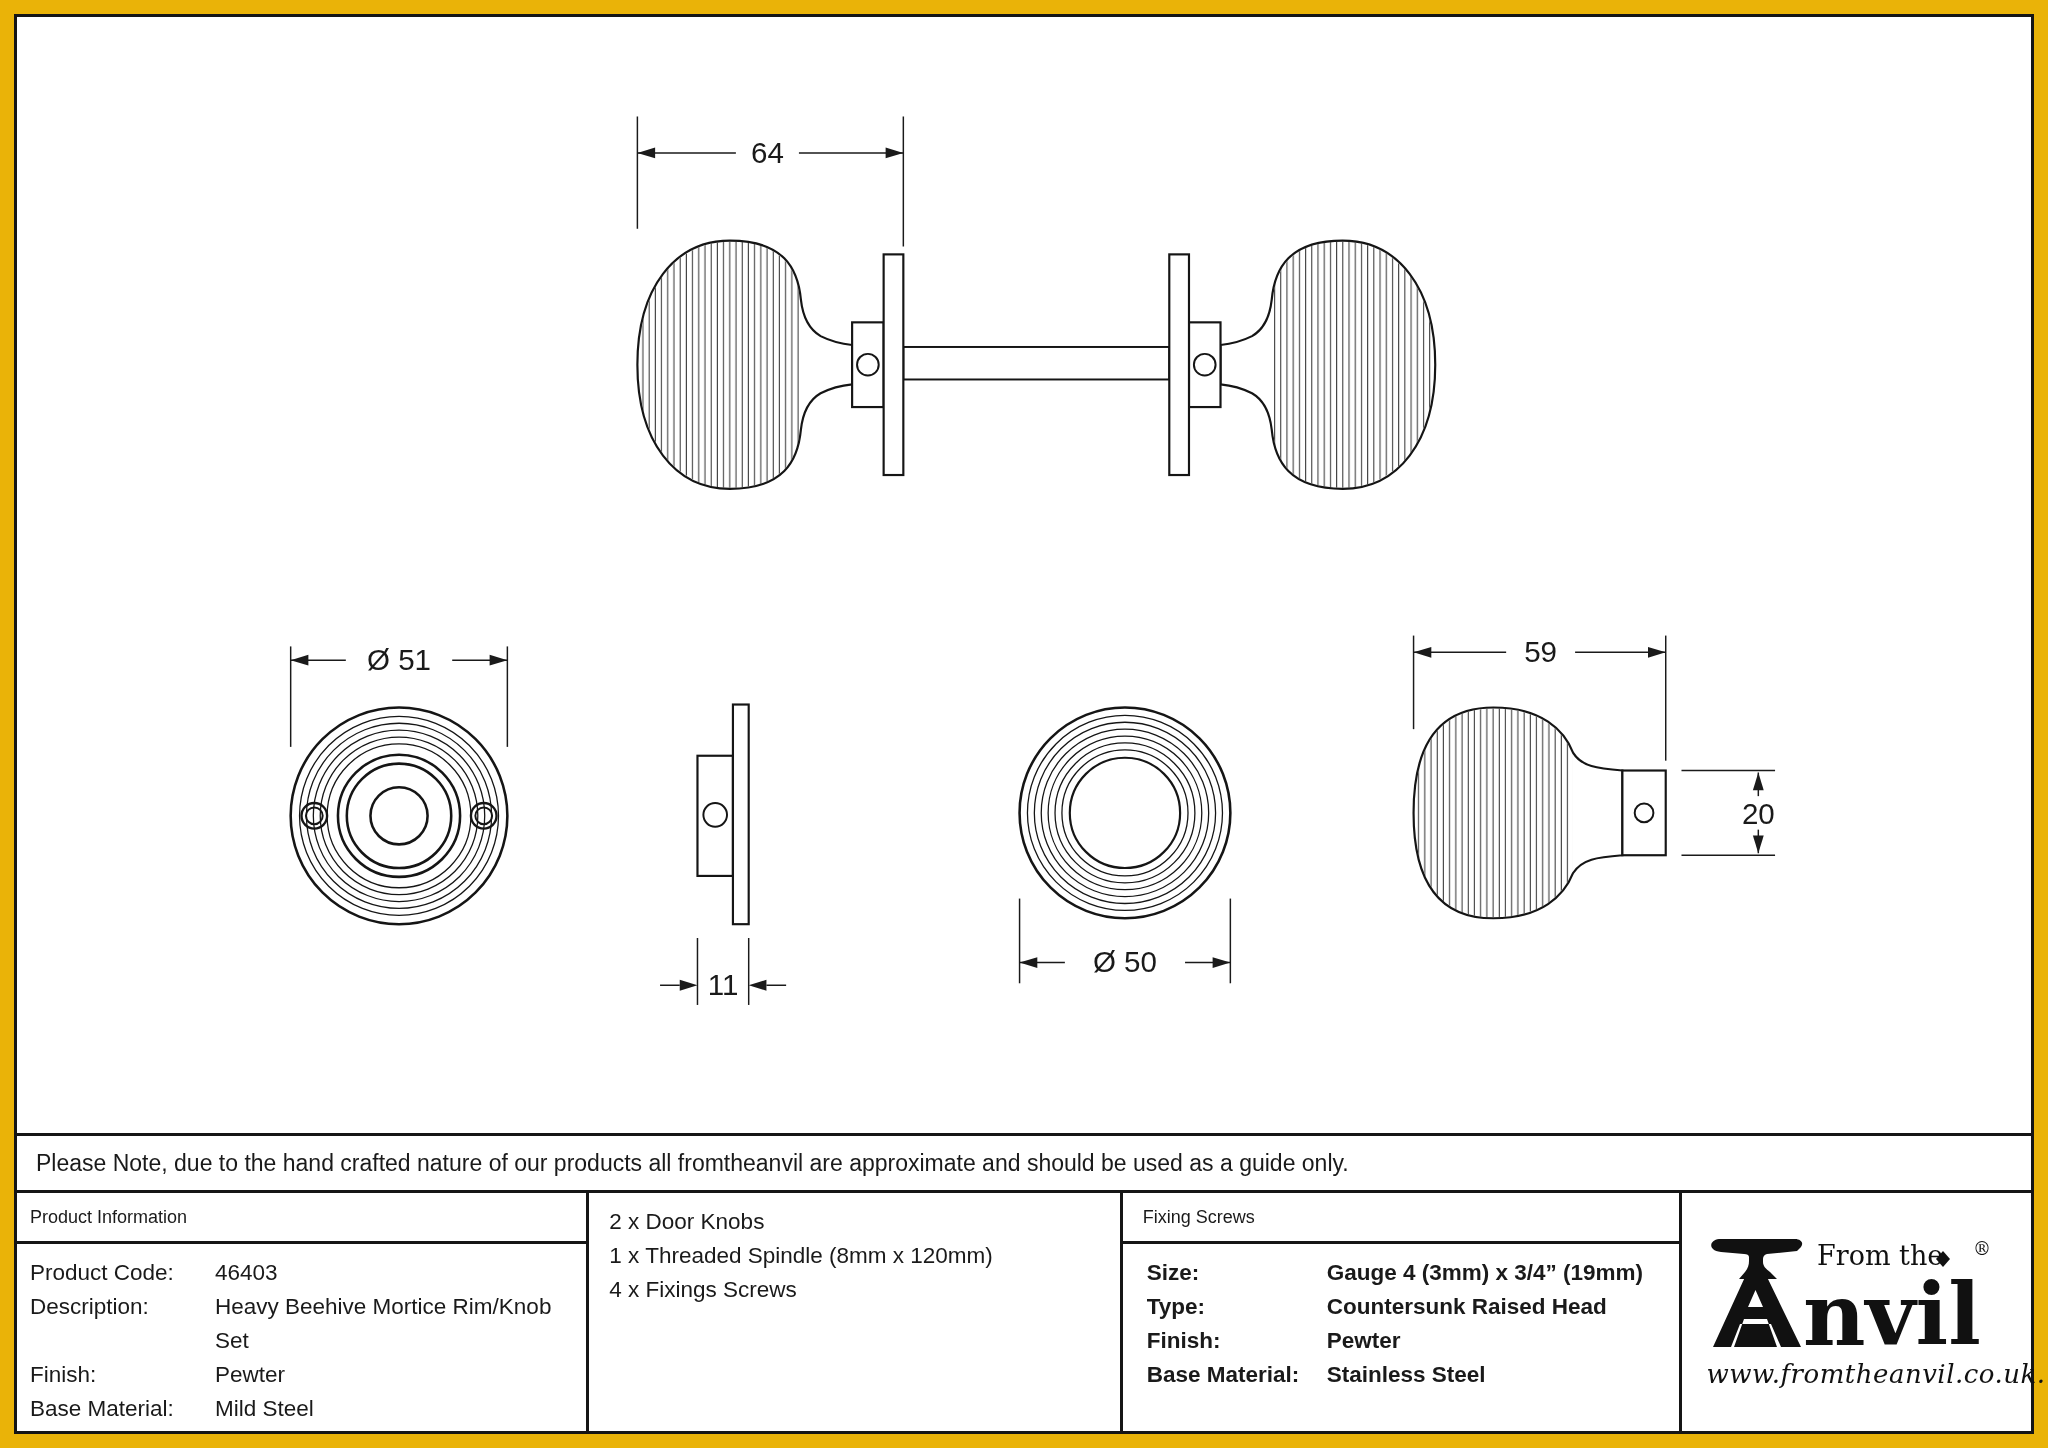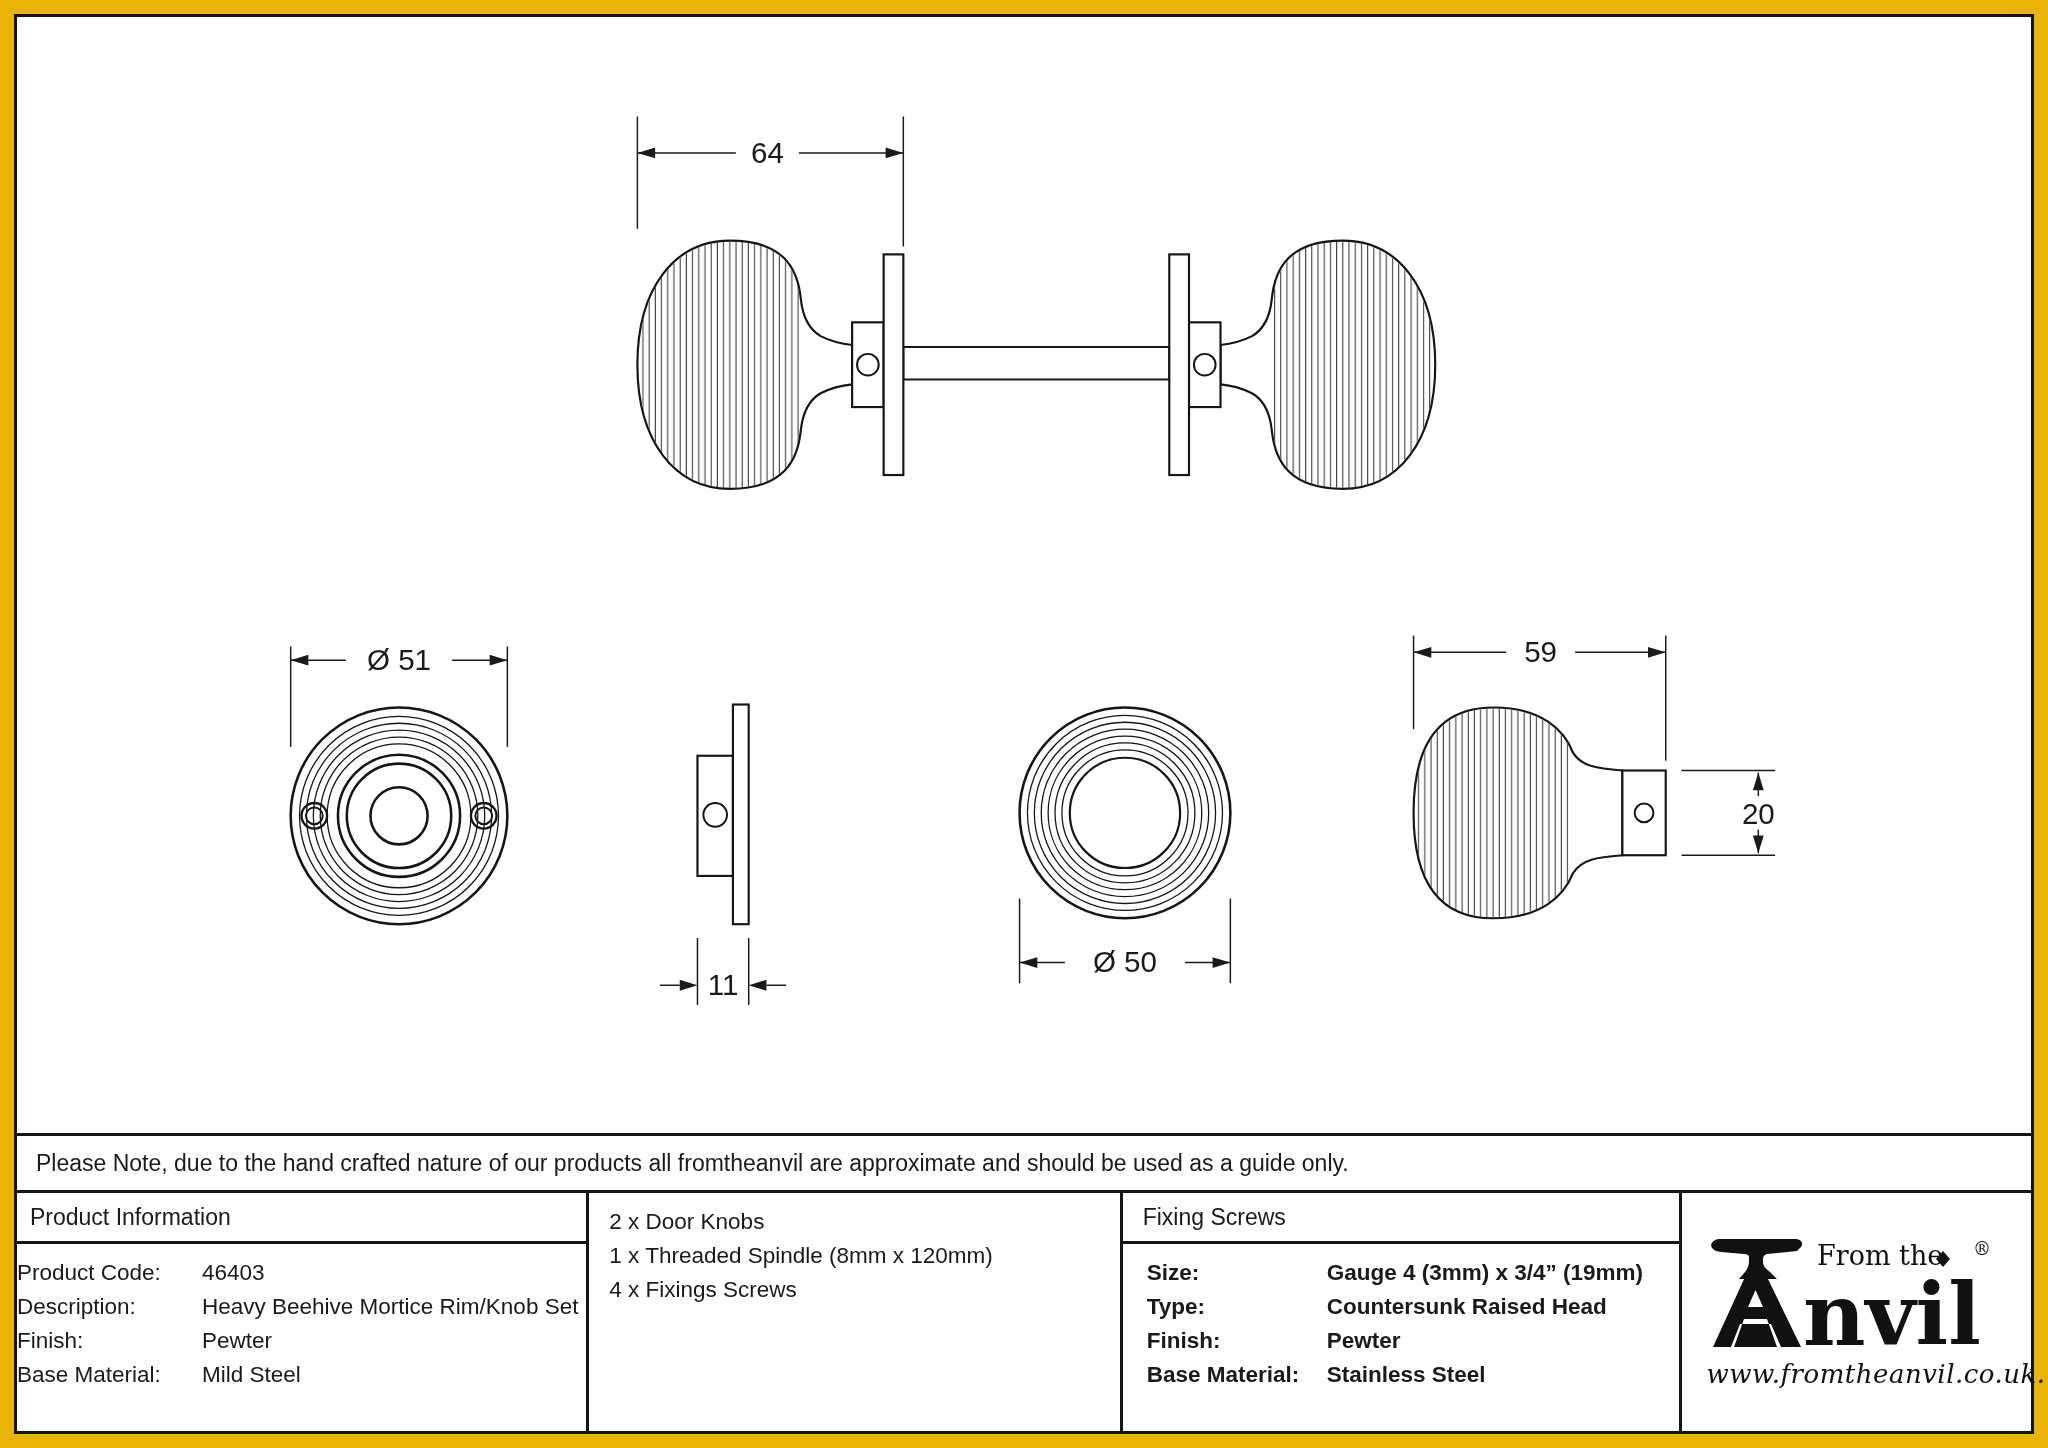--- a/index.html
+++ b/index.html
@@ -13,26 +13,26 @@
         border-top:3px solid #151515;line-height:54px;padding-left:19px;font-size:23px;}
   .tbl{position:absolute;left:0;top:1173px;width:2014px;height:241px;box-sizing:border-box;
        border-top:3px solid #151515;display:flex;}
   .col{box-sizing:border-box;height:238px;}
   .col-divider{border-right:3px solid #151515;}
   .col-pi{width:574px;}
   .col-pc{width:535px;}
   .col-fs{width:561px;}
   .col-logo{width:350px;display:flex;flex-direction:column;align-items:center;justify-content:center;}
   .cell-h{height:51px;box-sizing:border-box;border-bottom:3px solid #151515;
-          line-height:48px;font-size:23px;}
+          line-height:48px;font-size:18px;}
   .col-pi .cell-h{padding-left:13px;}
   .col-pc .cell-h,.col-fs .cell-h{padding-left:20px;}
   .cell-b{padding-top:12px;font-size:22.5px;}
   .kv{display:flex;line-height:34px;}
-  .col-pi .kv{padding-left:0;}
+  .col-pi .kv{padding-left:13px;}
   .col-fs .kv{padding-left:24px;font-weight:bold;}
   .col-pi .k{width:185px;flex:0 0 auto;}
   .col-fs .k{width:180px;flex:0 0 auto;}
   .pc-line{padding-left:20px;line-height:34px;}
   .logo-wrap{width:300px;text-align:center;}
   .brand-svg .brand{font-family:"DejaVu Serif","Liberation Serif",serif;font-weight:bold;font-size:86px;fill:#111;}
   .brand-svg .fromthe{font-family:"DejaVu Serif","Liberation Serif",serif;font-size:27px;fill:#111;}
   .brand-svg .reg{font-family:"DejaVu Serif","Liberation Serif",serif;font-size:18px;fill:#111;}
   .site{font-family:"DejaVu Serif","Liberation Serif",serif;font-style:italic;font-size:26px;
         letter-spacing:0.5px;margin-top:2px;color:#111;}

